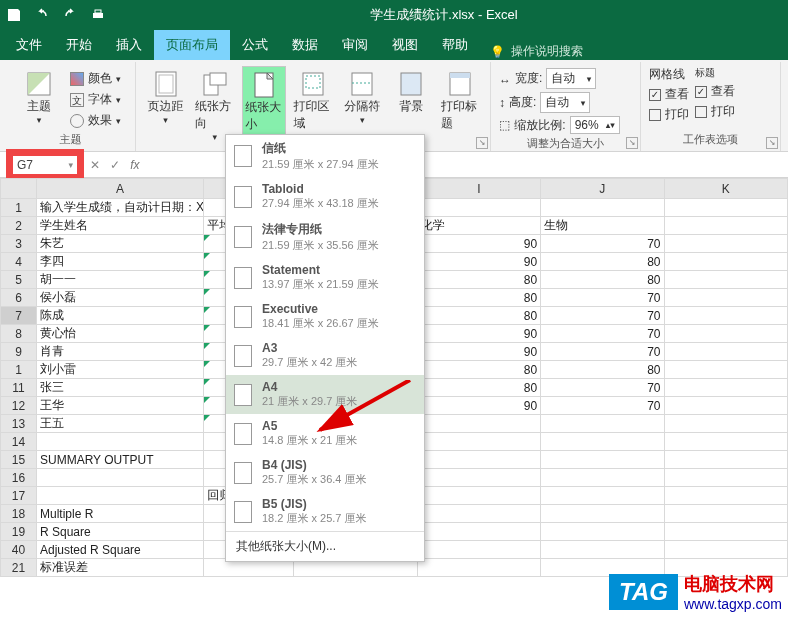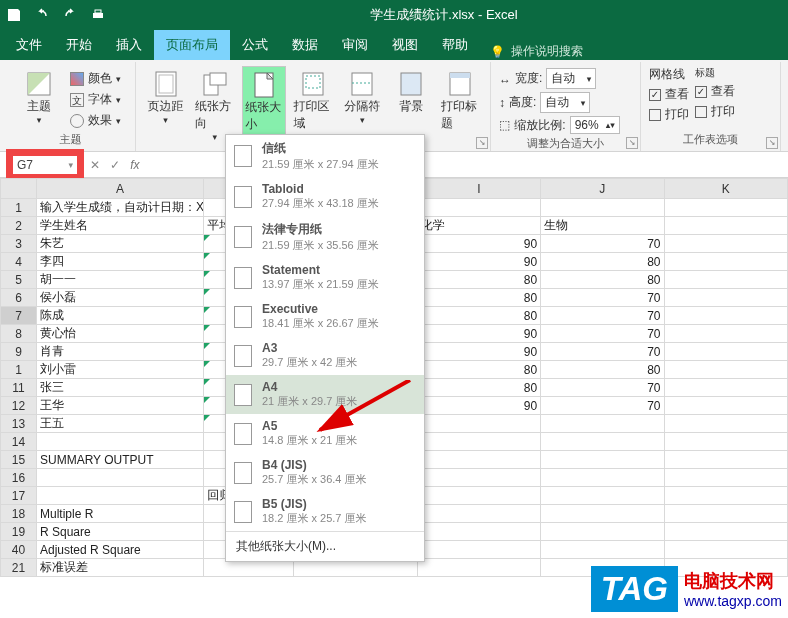--- a/index.html
+++ b/index.html
@@ -48,21 +48,21 @@
   .paper-item { display:flex; align-items:center; padding:5px 8px; gap:10px; cursor:pointer; }
   .paper-item.hover { background:#d8e4d8; }
   .paper-ic { width:18px; height:22px; border:1px solid #999; background:#fff; }
   .paper-text .pt-title { font-size:12px; font-weight:bold; color:#555; }
   .paper-text .pt-sub { font-size:11px; color:#888; }
   .paper-footer { border-top:1px solid #ddd; padding:6px 10px; font-size:12px; cursor:pointer; }
   
   .arrow { position:absolute; left:310px; top:380px; z-index:60; pointer-events:none; }
   
   .tag-banner { position:absolute; right:6px; bottom:6px; display:flex; align-items:center; z-index:70; }
-  .tag-box { background:#008fd5; color:#fff; font-weight:bold; font-size:33px; padding:4px 10px; font-style:italic; }
+  .tag-box { background:#008fd5; color:#fff; font-weight:bold; font-size:24px; padding:4px 10px; font-style:italic; }
   .tag-text { margin-left:6px; }
   .tag-text .t1 { color:#d00; font-size:18px; font-weight:bold; }
   .tag-text .t2 { color:#00a; font-size:14px; }
   .dlaunch { position:absolute; right:2px; bottom:2px; width:12px; height:12px; border:1px solid #aaa; font-size:8px; text-align:center; line-height:10px; color:#777; }
 </style>
 </head>
 <body>
 
 <div class="titlebar">
   <div class="qat">

